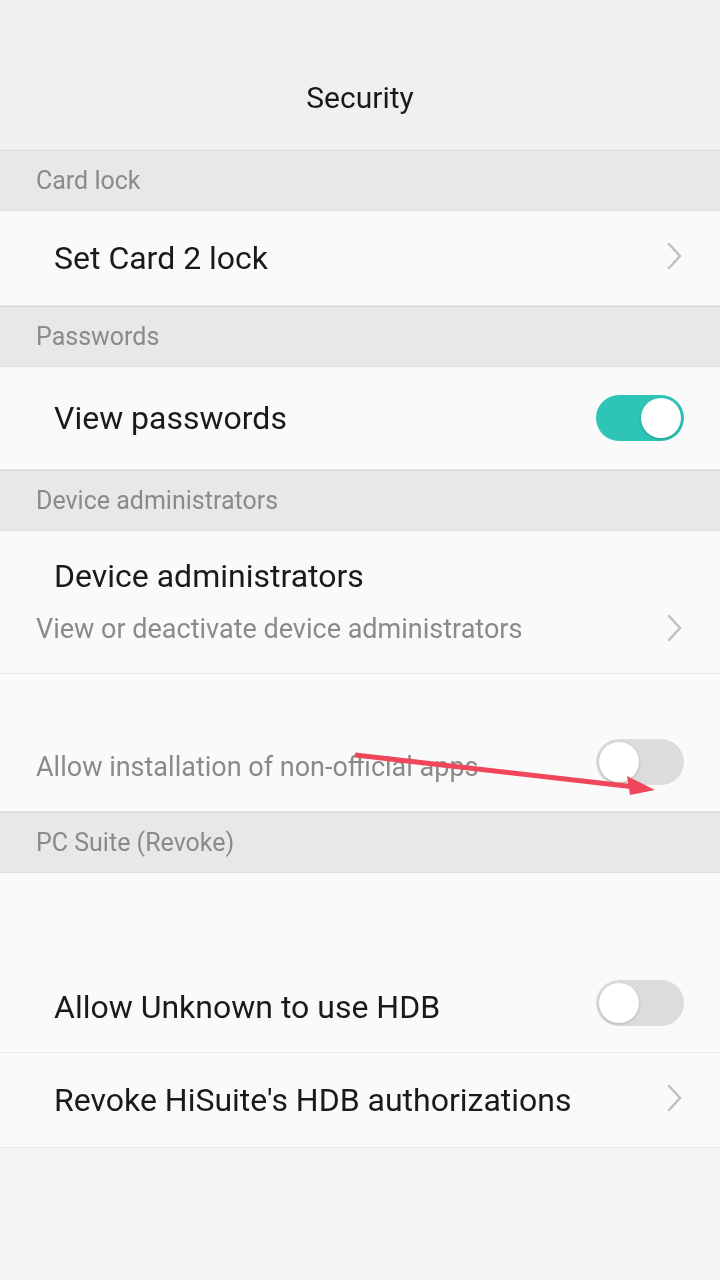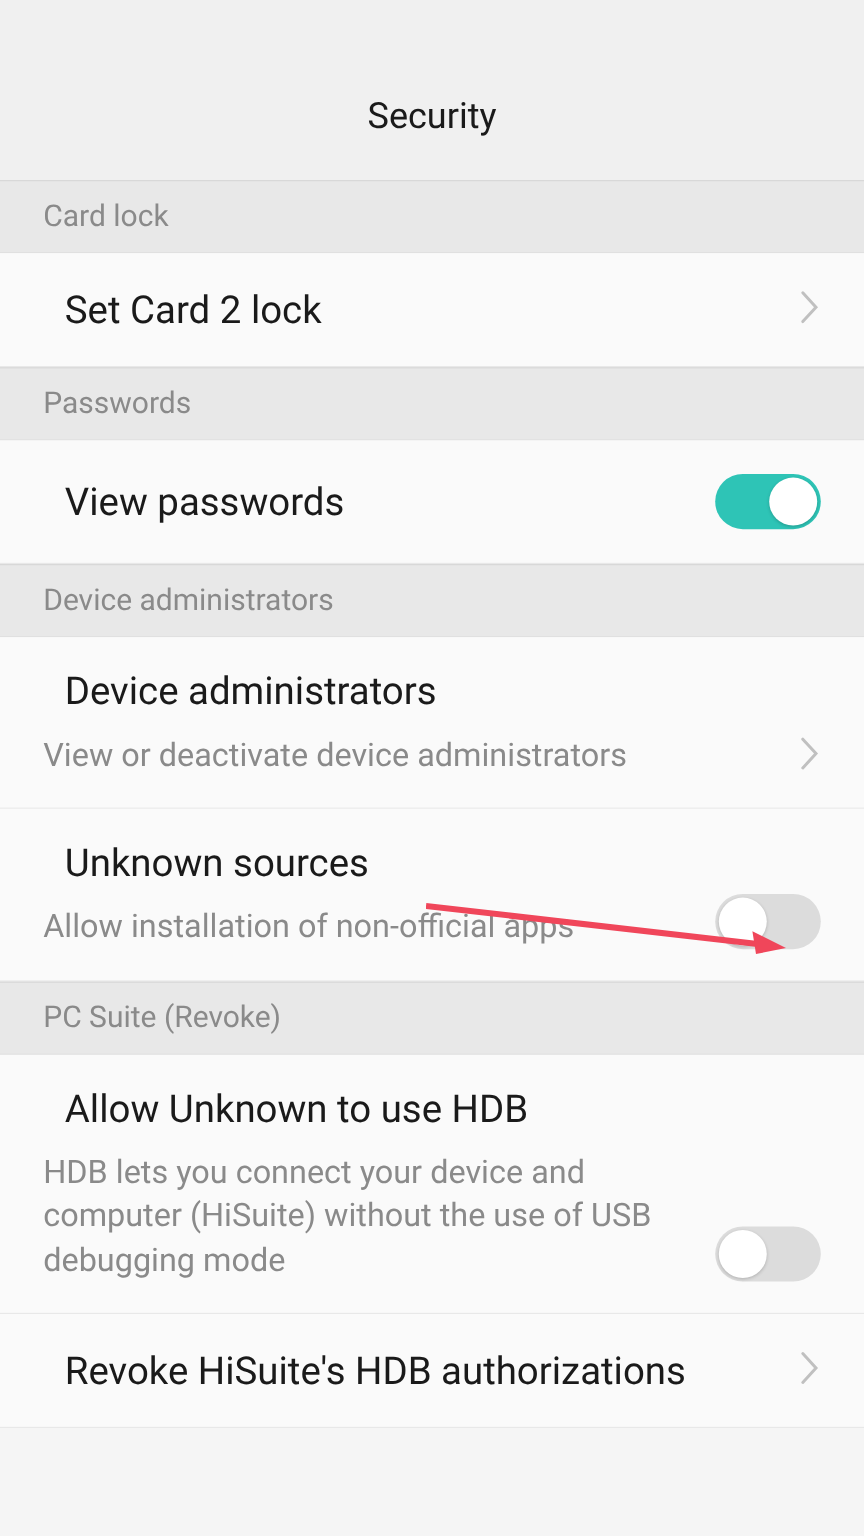--- a/index.html
+++ b/index.html
@@ -69,36 +69,34 @@
   </div>
   <div class="chevron">
     <svg viewBox="0 0 18 30">
         <path d="M3 3 L14 15 L3 27" stroke="#c0c0c0" stroke-width="2.5" fill="none" stroke-linecap="round"></path>
       </svg>
   </div>
 </div>
 
 <div class="item item-tall">
   <div class="item-text">
-    <div class="item-title">Unknown sources</div>
     <div class="item-subtitle">Allow installation of non-official apps</div>
   </div>
   <div class="toggle toggle-off">
     <div class="toggle-knob"></div>
   </div>
 </div>
 
 <div class="section-header">
   <div class="section-label">PC Suite (Revoke)</div>
 </div>
 
 <div class="item item-tall" style="min-height:180px;">
   <div class="item-text">
     <div class="item-title">Allow Unknown to use HDB</div>
-    <div class="item-subtitle">HDB lets you connect your device and computer (HiSuite) without the use of USB debugging mode</div>
   </div>
   <div class="toggle toggle-off">
     <div class="toggle-knob"></div>
   </div>
 </div>
 
 <div class="item">
   <div class="item-text">
     <div class="item-title">Revoke HiSuite's HDB authorizations</div>
   </div>

